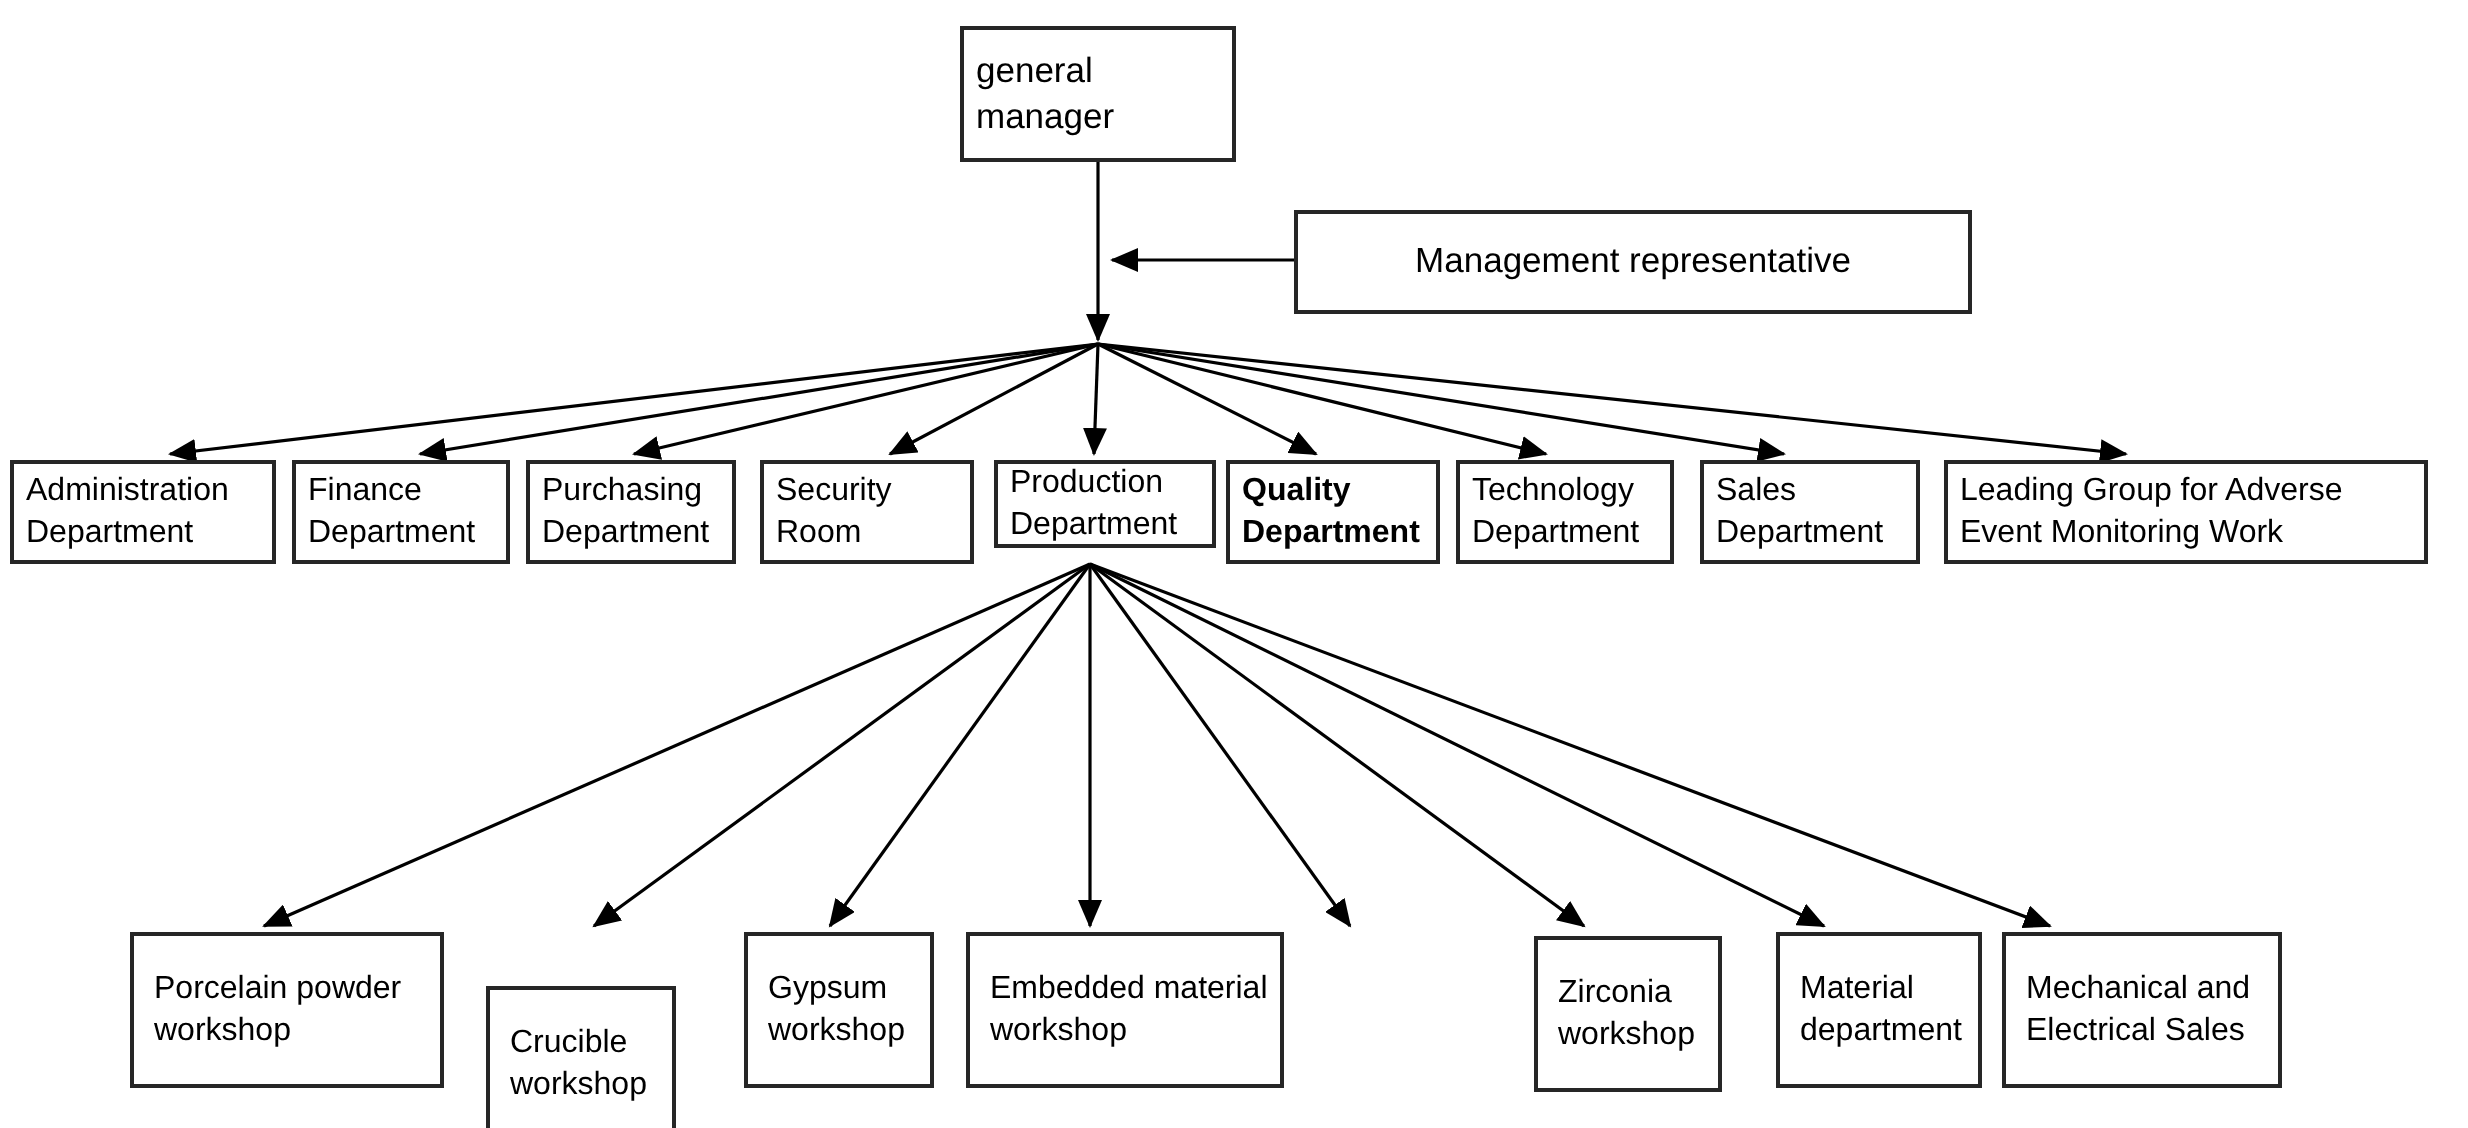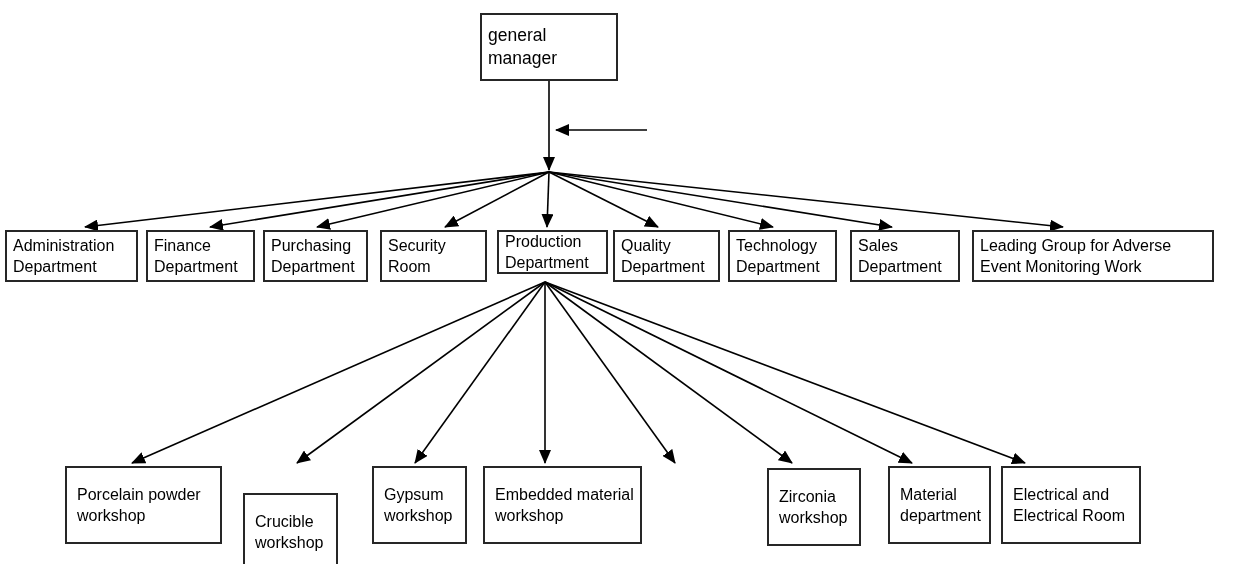--- a/index.html
+++ b/index.html
@@ -70,32 +70,33 @@
     <line x1="545" y1="282" x2="415" y2="463" stroke="#000" stroke-width="1.6" marker-end="url(#arrow)"></line>
     <line x1="545" y1="282" x2="545" y2="463" stroke="#000" stroke-width="1.6" marker-end="url(#arrow)"></line>
     <line x1="545" y1="282" x2="675" y2="463" stroke="#000" stroke-width="1.6" marker-end="url(#arrow)"></line>
     <line x1="545" y1="282" x2="792" y2="463" stroke="#000" stroke-width="1.6" marker-end="url(#arrow)"></line>
     <line x1="545" y1="282" x2="912" y2="463" stroke="#000" stroke-width="1.6" marker-end="url(#arrow)"></line>
     <line x1="545" y1="282" x2="1025" y2="463" stroke="#000" stroke-width="1.6" marker-end="url(#arrow)"></line>
   </svg>
 
   <div class="box big" style="left:480px; top:13px; width:138px; height:68px;">general manager</div>
 
+  <div class="box big" style="left:647px; top:105px; width:339px; height:52px;">Management representative</div>
 
   <div class="box" style="left:5px;   top:230px; width:133px; height:52px;">Administration Department</div>
   <div class="box" style="left:146px; top:230px; width:109px; height:52px;">Finance Department</div>
   <div class="box" style="left:263px; top:230px; width:105px; height:52px;">Purchasing Department</div>
   <div class="box" style="left:380px; top:230px; width:107px; height:52px;">Security Room</div>
   <div class="box" style="left:497px; top:230px; width:111px; height:44px;">Production Department</div>
-  <div class="box" style="left:613px; top:230px; width:107px; height:52px;">Quality Department</div>
+  <div class="box" style="left:613px; top:230px; width:107px; height:52px;font-weight:bold;">Quality Department</div>
   <div class="box" style="left:728px; top:230px; width:109px; height:52px;">Technology Department</div>
   <div class="box" style="left:850px; top:230px; width:110px; height:52px;">Sales Department</div>
   <div class="box" style="left:972px; top:230px; width:242px; height:52px;">Leading Group for Adverse Event Monitoring Work</div>
 
   <div class="box left-align" style="left:65px;   top:466px; width:157px; height:78px;">Porcelain powder workshop</div>
   <div class="box left-align" style="left:243px;  top:466px; width:95px;  height:78px;margin-top:27px;">Crucible workshop</div>
   <div class="box left-align" style="left:372px;  top:466px; width:95px;  height:78px;">Gypsum workshop</div>
   <div class="box left-align" style="left:483px;  top:466px; width:159px; height:78px;">Embedded material workshop</div>
   <div class="box left-align" style="left:767px;  top:468px; width:94px;  height:78px;">Zirconia workshop</div>
   <div class="box left-align" style="left:888px;  top:466px; width:103px; height:78px;">Material department</div>
-  <div class="box left-align" style="left:1001px; top:466px; width:140px; height:78px;">Electrical and Electrical Room</div>
+  <div class="box left-align" style="left:1001px; top:466px; width:140px; height:78px;">Mechanical and Electrical Sales</div>
 
 </div>
 
 </body></html>

